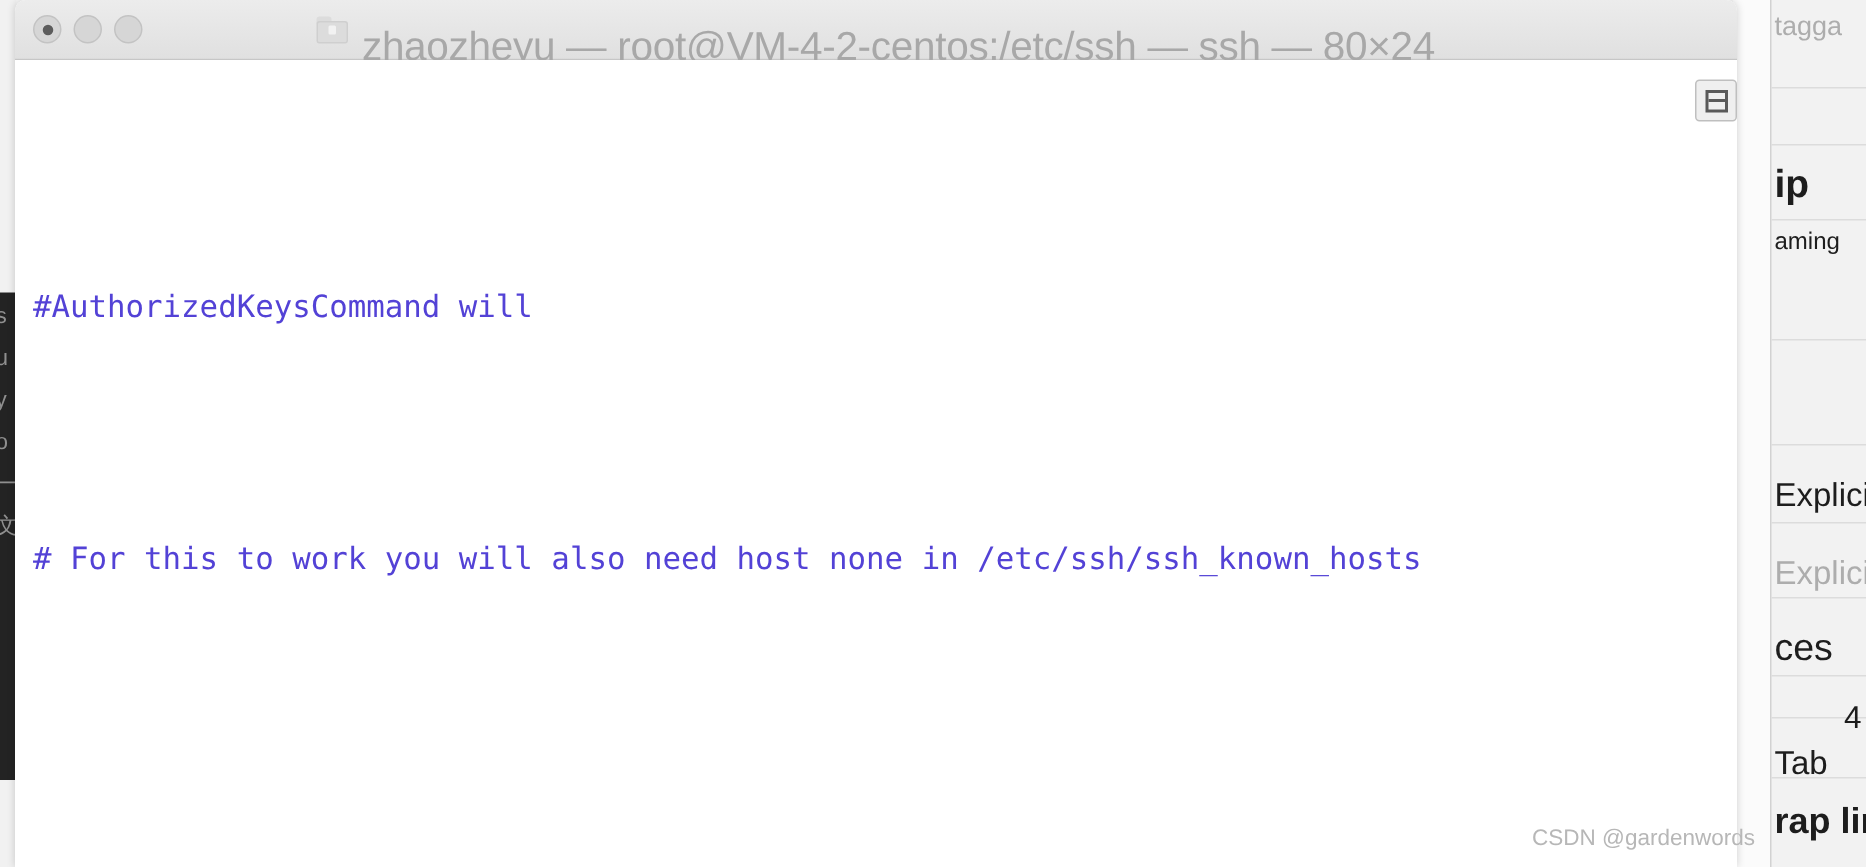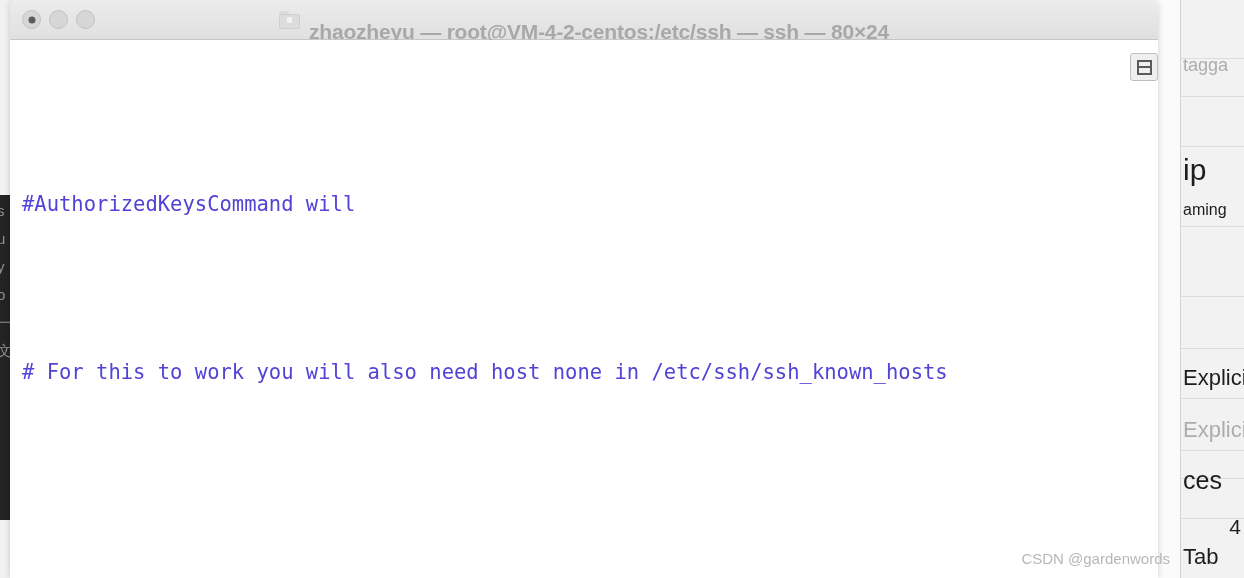--- a/index.html
+++ b/index.html
@@ -40,21 +40,20 @@
     left: 0;
     width: 64px;
     box-sizing: border-box;
     font-size: 19px;
     color: #1d1d1d;
     white-space: nowrap;
     overflow: hidden;
     display: flex;
     align-items: center;
     padding-left: 2px;
-    margin-top: 48px;
   }
   .bg-row.muted { color: #adadad; }
   .bg-row.right { justify-content: flex-end; padding-right: 4px; }
   .bg-sep {
     position: absolute;
     left: 0;
     width: 64px;
     height: 1px;
     background: #dcdcdc;
   }
@@ -174,22 +173,22 @@
     border-radius: 2px 2px 0 0;
   }
   #folder-icon .lock {
     position: absolute;
     left: 8px; top: 6px;
     width: 5px; height: 6px;
     background: #f2f2f2;
     border-radius: 1px;
   }
   #window-title {
-    font-size: 21px;
-    font-weight: bold;
+    font-size: 27px;
+    font-weight: normal;
     color: #a8a8a8;
     white-space: nowrap;
     letter-spacing: -0.2px;
     margin-top: 24px;
   }
 
   #terminal-body {
     position: relative;
     height: 539px;
     background: #ffffff;
@@ -265,21 +264,21 @@
       <div class="bg-sep" style="top:146px"></div>
       <div class="bg-sep" style="top:226px"></div>
       <div class="bg-sep" style="top:296px"></div>
       <div class="bg-sep" style="top:348px"></div>
       <div class="bg-sep" style="top:398px"></div>
       <div class="bg-sep" style="top:450px"></div>
       <div class="bg-sep" style="top:478px"></div>
       <div class="bg-sep" style="top:518px"></div>
 
       <div class="bg-row muted" style="top:2px;height:30px;font-size:18px">tagga</div>
-      <div class="bg-row" style="top:100px;height:44px;font-size:30px;font-weight:normal">ip</div>
+      <div class="bg-row" style="top:100px;height:44px;font-size:26px;font-weight:bold">ip</div>
       <div class="bg-row" style="top:140px;height:44px;font-size:16px">aming</div>
       <div class="bg-row" style="top:308px;height:44px;font-size:22px">Explicit</div>
       <div class="bg-row muted" style="top:360px;height:44px;font-size:22px">Explicit</div>
       <div class="bg-row" style="top:412px;height:40px;font-size:25px">ces</div>
       <div class="bg-row right" style="top:462px;height:34px;font-size:21px">4</div>
       <div class="bg-row" style="top:492px;height:34px;font-size:22px">Tab</div>
       <div class="bg-row" style="top:528px;height:40px;font-size:24px;font-weight:bold">rap lin</div>
     </div>
   </div>
 

